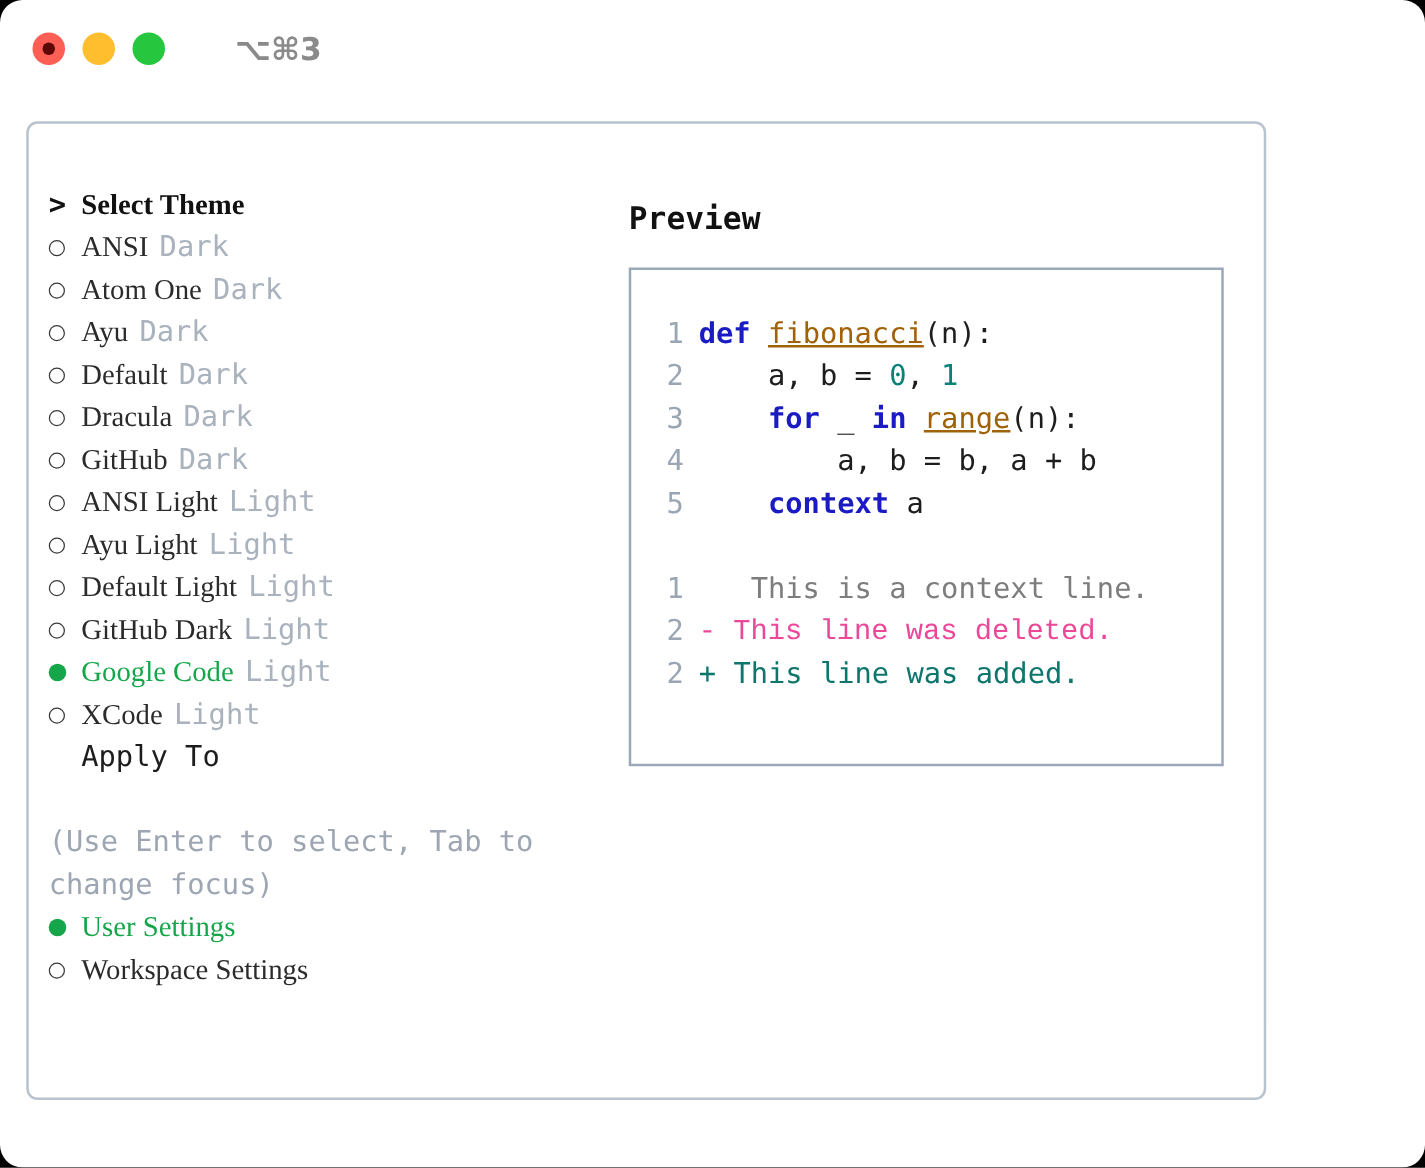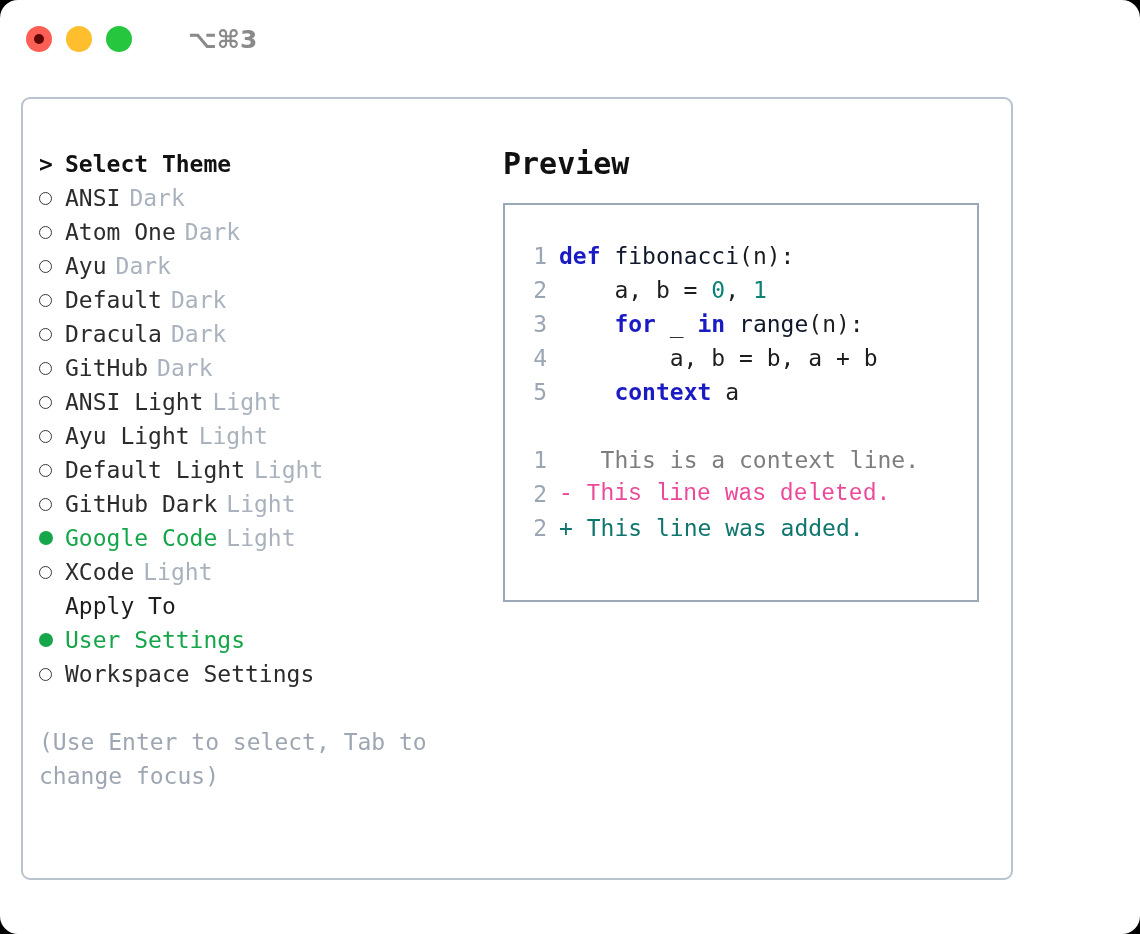--- a/index.html
+++ b/index.html
@@ -117,21 +117,21 @@
     width: 14px;
     height: 14px;
     border-radius: 50%;
     background: #16a64a;
     display: block;
   }
   .header-row .label {
     font-weight: 700;
     color: #111;
   }
-  .label { color: #2b2b2b; }
+  .label { color: #2b2b2b; font-family: Liberation Serif, serif; }
   .label.selected { color: #16a64a; }
   .variant {
     color: #a9b2bd;
     margin-left: 9px;
   }
   #apply-heading {
     height: 34px;
     display: flex;
     align-items: center;
     font-size: 23px;
@@ -147,25 +147,26 @@
   }
 
   
   #right-col {
     position: absolute;
     left: 480px;
     top: 48px;
     width: 490px;
   }
   #preview-title {
-    font-size: 30px;
+    font-size: 25px;
     font-weight: 700;
     color: #111;
     height: 34px;
     line-height: 34px;
+    margin-top: 11px;
   }
   #preview-box {
     margin-top: 22px;
     width: 476px;
     height: 399px;
     border: 2px solid #9aa8b8;
     box-sizing: border-box;
     background: #fff;
     padding: 34px 0 0 14px;
   }
@@ -182,21 +183,21 @@
     text-align: right;
     color: #9aa6b4;
   }
   .code-text {
     padding-left: 12px;
     white-space: pre;
   }
   .gap { height: 34px; }
 
   .tk-kw   { color: #1b1bc4; font-weight: bold; }
-  .tk-fn   { color: #0f172a; }
+  .tk-fn   { color: #a16207; text-decoration: underline; }
   .tk-num  { color: #0a8277; }
   .tk-pl   { color: #1d1d1d; }
   .tk-ctx  { color: #7d7d7d; text-align: right; }
   .tk-del  { color: #ec4899; font-family: Liberation Mono, monospace; }
   .tk-add  { color: #0f766e; }
 </style>
 </head>
 <body>
 
 <div id="window">
@@ -299,36 +300,36 @@
             <span class="bullet-cell">
               <span class="bullet-open"></span>
             </span>
             <span class="label">XCode</span>
             <span class="variant">Light</span>
           </div>
         </div>
 
       <div id="apply-heading">Apply To</div>
 
+      <div id="hint">(Use Enter to select, Tab to change focus)</div>
+
       <div id="apply-list">
           <div class="row">
             <span class="bullet-cell">
               <span class="bullet-filled"></span>
             </span>
             <span class="label selected">User Settings</span>
           </div>
           <div class="row">
             <span class="bullet-cell">
               <span class="bullet-open"></span>
             </span>
             <span class="label">Workspace Settings</span>
           </div>
         </div>
-
-      <div id="hint">(Use Enter to select, Tab to change focus)</div>
     </div>
 
     <div id="right-col">
       <div id="preview-title">Preview</div>
       <div id="preview-box">
         <div id="code-block">
             <div class="code-line"><span class="lineno">1</span><span class="code-text"><span class="tk-kw">def</span><span class="tk-pl"> </span><span class="tk-fn">fibonacci</span><span class="tk-pl">(n):</span></span></div>
             <div class="code-line"><span class="lineno">2</span><span class="code-text"><span class="tk-pl">    a, b = </span><span class="tk-num">0</span><span class="tk-pl">, </span><span class="tk-num">1</span></span></div>
             <div class="code-line"><span class="lineno">3</span><span class="code-text"><span class="tk-pl">    </span><span class="tk-kw">for</span><span class="tk-pl"> _ </span><span class="tk-kw">in</span><span class="tk-pl"> </span><span class="tk-fn">range</span><span class="tk-pl">(n):</span></span></div>
             <div class="code-line"><span class="lineno">4</span><span class="code-text"><span class="tk-pl">        a, b = b, a + b</span></span></div>

